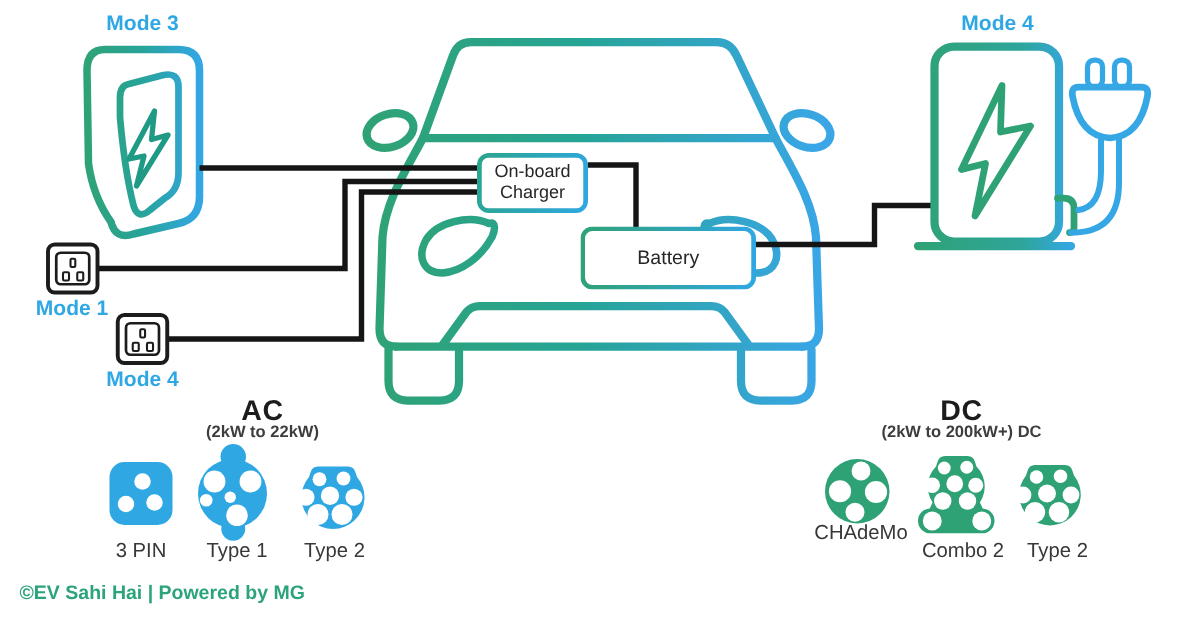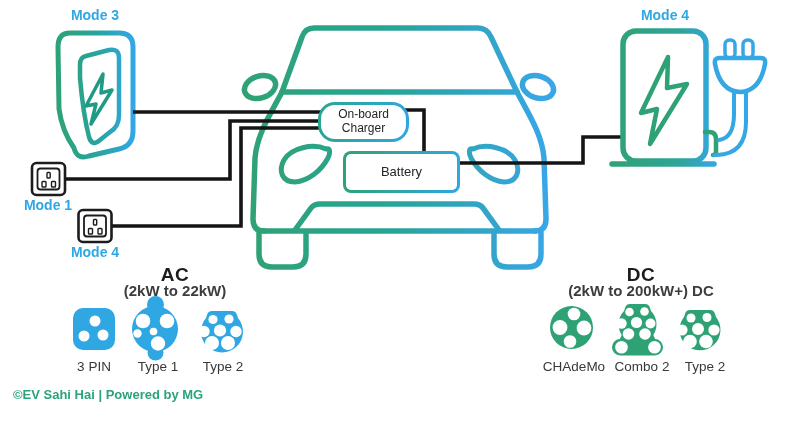--- a/index.html
+++ b/index.html
@@ -3,32 +3,32 @@
 <meta charset="utf-8">
 <style>
   html,body{margin:0;padding:0;background:#fff;}
   .canvas{position:relative;width:800px;height:422px;background:#ffffff;
           font-family:"Liberation Sans",sans-serif;overflow:hidden;}
   .diagram-svg{position:absolute;left:0;top:0;}
   .mode-label{position:absolute;font-size:14px;font-weight:700;color:#2FA7E3;
               transform:translateX(-50%);white-space:nowrap;}
   .group-title{position:absolute;font-size:19px;font-weight:800;color:#1c1c1c;
                letter-spacing:.5px;transform:translateX(-50%);white-space:nowrap;}
-  .group-sub{position:absolute;font-size:15px;font-weight:600;color:#3d3d3d;
+  .group-sub{position:absolute;font-size:11px;font-weight:600;color:#3d3d3d;
              transform:translateX(-50%);white-space:nowrap;}
   .conn-label{position:absolute;font-size:13.5px;color:#383838;
               transform:translateX(-50%);white-space:nowrap;}
   .node-box{position:absolute;display:flex;align-items:center;justify-content:center;
             text-align:center;color:#262626;box-sizing:border-box;
             border:3px solid transparent;border-radius:8px;
             background:linear-gradient(#fff,#fff) padding-box,
                        linear-gradient(105deg,#2AA58C,#2FA7E3) border-box;
             line-height:1.15;}
   .node-box.battery{background:linear-gradient(#fff,#fff) padding-box,
-                    linear-gradient(90deg,#2FA275,#2FA7E3) border-box;}
+                    linear-gradient(90deg,#2FA275,#2FA7E3) border-box;margin-left:44px;}
   .footer{position:absolute;font-size:13px;font-weight:700;color:#2BA37B;white-space:nowrap;text-align:right;}
 </style>
 </head>
 <body>
 
 <div class="canvas">
 
   <svg class="diagram-svg" width="800" height="422" viewBox="0 0 800 422">
     <defs>
       <linearGradient id="gcar" gradientUnits="userSpaceOnUse" x1="250" y1="0" x2="550" y2="0">
@@ -166,34 +166,34 @@
       <circle cx="690" cy="341.5" r="6.8" fill="#fff"></circle>
       <circle cx="706" cy="341.5" r="6.8" fill="#fff"></circle>
     </g>
   </svg>
 
   <div class="mode-label" style="left:95px;top:7px">Mode 3</div>
   <div class="mode-label" style="left:48px;top:197px">Mode 1</div>
   <div class="mode-label" style="left:95px;top:244px">Mode 4</div>
   <div class="mode-label" style="left:665px;top:7px">Mode 4</div>
 
-  <div class="node-box" style="left:318px;top:102px;width:91px;height:40px;font-size:12px;border-radius:17px;">
+  <div class="node-box" style="left:318px;top:102px;width:74px;height:40px;font-size:12px;">
     <span>On-board Charger</span>
   </div>
   <div class="node-box battery" style="left:343px;top:151px;width:117px;height:42px;font-size:13px;">
     <span>Battery</span>
   </div>
 
   <div class="group-title" style="left:175px;top:264px">AC</div>
   <div class="group-sub" style="left:175px;top:282px">(2kW to 22kW)</div>
   <div class="conn-label" style="left:94px;top:359px">3 PIN</div>
   <div class="conn-label" style="left:158px;top:359px">Type 1</div>
   <div class="conn-label" style="left:223px;top:359px">Type 2</div>
 
   <div class="group-title" style="left:641px;top:264px">DC</div>
   <div class="group-sub" style="left:641px;top:282px">(2kW to 200kW+) DC</div>
-  <div class="conn-label" style="left:574px;top:359px">CHAdeMo</div>
+  <div class="conn-label" style="left:574px;top:347px">CHAdeMo</div>
   <div class="conn-label" style="left:642px;top:359px">Combo 2</div>
   <div class="conn-label" style="left:705px;top:359px">Type 2</div>
 
   <div class="footer" style="left:13px;top:387px">©EV Sahi Hai | Powered by MG</div>
 
 </div>
 
 </body></html>

